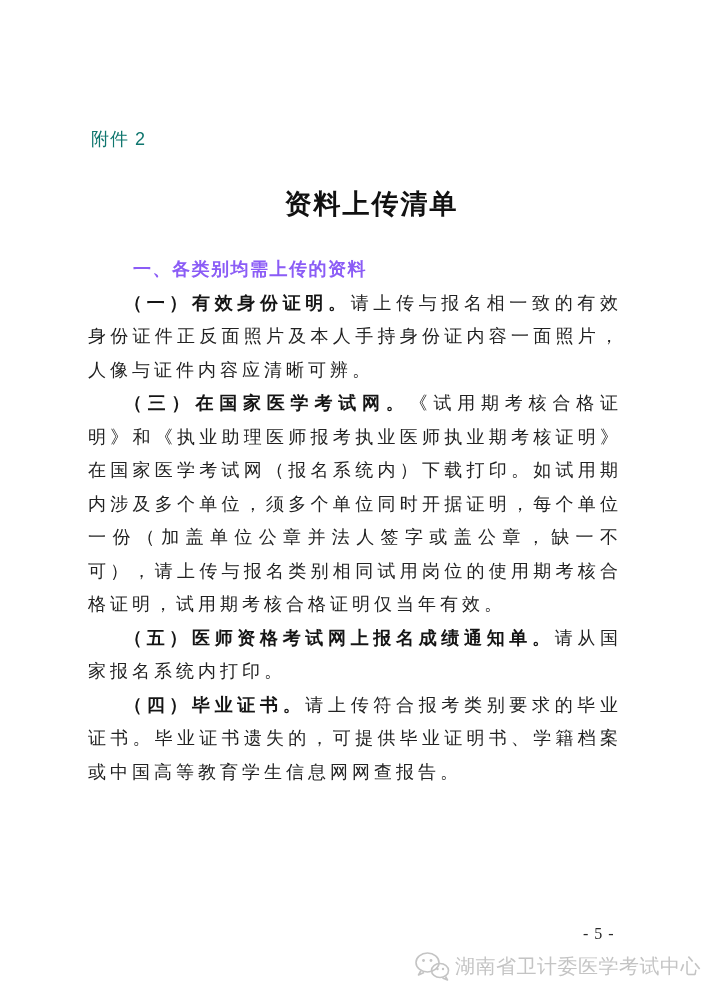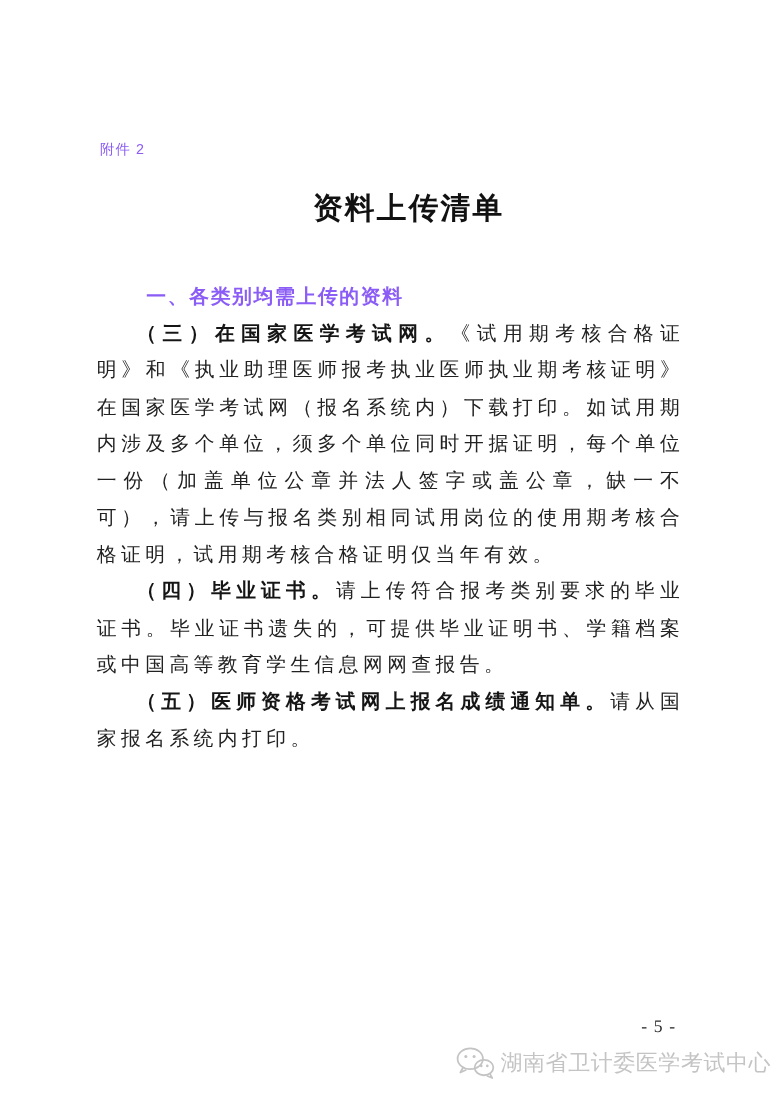--- a/index.html
+++ b/index.html
@@ -13,30 +13,30 @@
     height: 1000px;
     background: #ffffff;
     overflow: hidden;
     color: #1c1c1c;
     font-family: "Liberation Serif", "DejaVu Serif", serif;
   }
   .attachment-label {
     position: absolute;
     left: 91px;
     top: 127px;
-    font-size: 13px;
+    font-size: 18px;
     letter-spacing: 1px;
     font-family: "Liberation Sans", "DejaVu Sans", sans-serif;
-    color: #8b5cf6;
+    color: #0f766e;
   }
   .doc-title {
     position: absolute;
     left: 0;
     right: 0;
-    top: 153px;
+    top: 168px;
     text-align: center;
     font-size: 27px;
     font-weight: bold;
     letter-spacing: 2px;
     font-family: "Liberation Serif", "DejaVu Serif", serif;
     color: #111111;
     margin-left: 36px;
   }
   .body-block {
     position: absolute;
@@ -100,27 +100,28 @@
 <div class="page">
 
   <div class="attachment-label">附件 2</div>
 
   <h1 class="doc-title">资料上传清单</h1>
 
   <div class="body-block">
 
     <h2 class="section-heading">一、各类别均需上传的资料</h2>
 
+    <p><span class="lead">（一）有效身份证明。</span><span>请上传与报名相一致的有效身份证件正反面照片及本人手持身份证内容一面照片，人像与证件内容应清晰可辨。</span></p>
 
 
     <p><span class="lead">（三）在国家医学考试网。</span><span>《试用期考核合格证明》和《执业助理医师报考执业医师执业期考核证明》在国家医学考试网（报名系统内）下载打印。如试用期内涉及多个单位，须多个单位同时开据证明，每个单位一份（加盖单位公章并法人签字或盖公章，缺一不可），请上传与报名类别相同试用岗位的使用期考核合格证明，试用期考核合格证明仅当年有效。</span></p>
 
+    <p><span class="lead">（五）医师资格考试网上报名成绩通知单。</span><span>请从国家报名系统内打印。</span></p>
+
     <p><span class="lead">（四）毕业证书。</span><span>请上传符合报考类别要求的毕业证书。毕业证书遗失的，可提供毕业证明书、学籍档案或中国高等教育学生信息网网查报告。</span></p>
-
-    <p><span class="lead">（五）医师资格考试网上报名成绩通知单。</span><span>请从国家报名系统内打印。</span></p>
 
   </div>
 
   <div class="page-number">- 5 -</div>
 
   <div class="watermark" id="watermark" style="color: rgb(196, 196, 196);">
     <span class="wechat-icon">
       <svg width="36" height="31" viewBox="0 0 36 31" fill="none" xmlns="http://www.w3.org/2000/svg">
         <ellipse cx="13.5" cy="11.5" rx="11.5" ry="9.5" stroke="#c4c4c4" stroke-width="1.6" fill="none"></ellipse>
         <path d="M7 19.5 L4.5 24 L10 21.5" stroke="#c4c4c4" stroke-width="1.6" fill="none" stroke-linejoin="round"></path>

